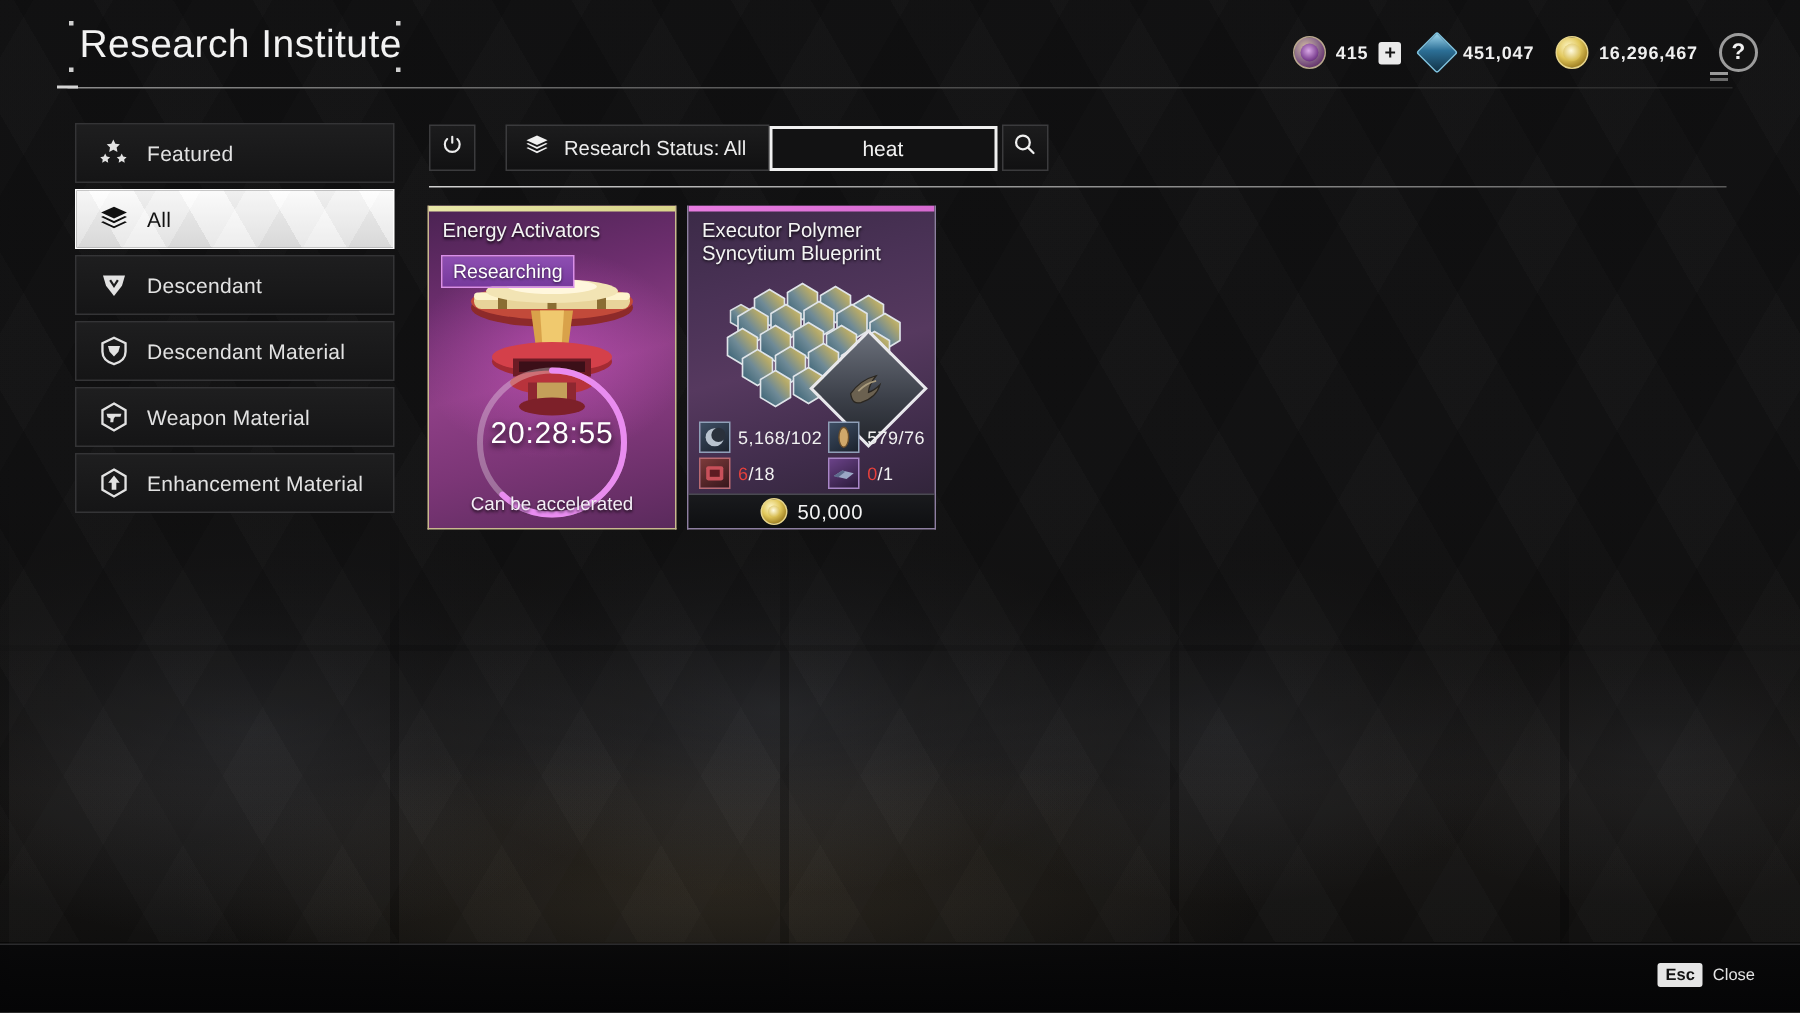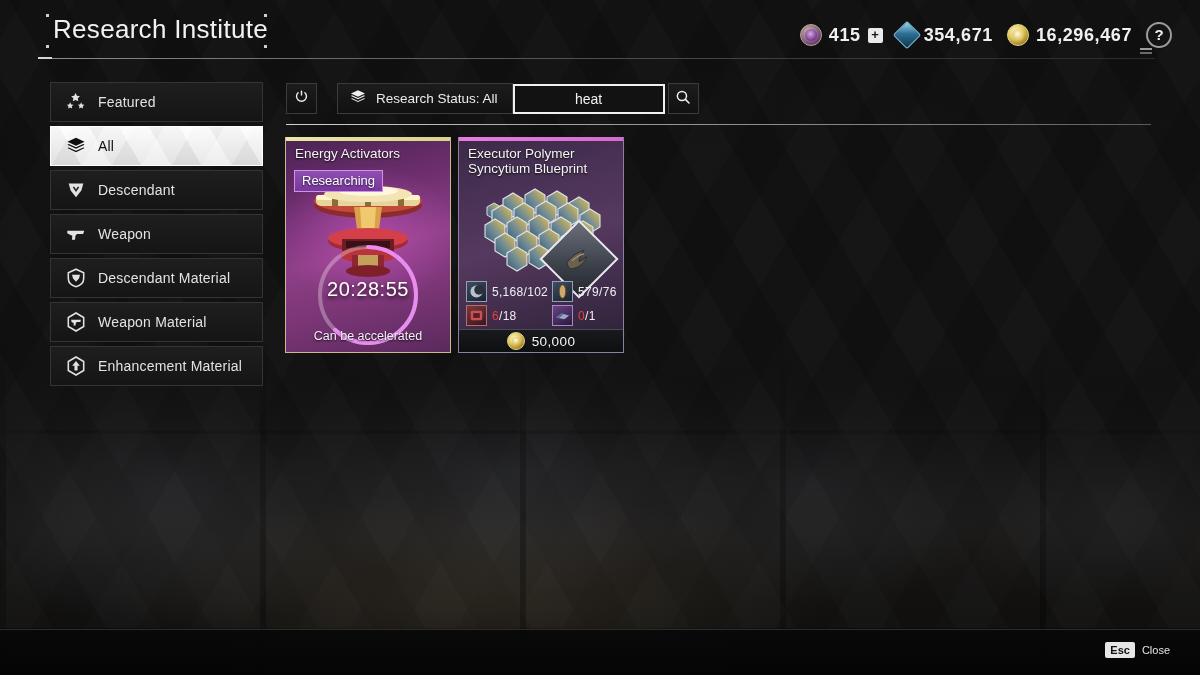--- a/index.html
+++ b/index.html
@@ -63,21 +63,21 @@
     position:absolute; left:45px; top:58px; width:1110px; height:1px;
     background:linear-gradient(90deg,#8c8c8c,#6a6a6a 25%,#3a3a3a 70%,#2a2a2a);
   }
   #hr-top-tick{ position:absolute; left:38px; top:57px; width:14px; height:2px; background:#d4d4d4; }
   #hr-top-tick2{ position:absolute; left:1140px; top:48px; width:12px; height:2px; background:#9a9a9a; }
   #hr-top-tick3{ position:absolute; left:1140px; top:52px; width:12px; height:2px; background:#6a6a6a; }
 
   
   #currencies{ position:absolute; right:28px; top:22px; display:flex; align-items:center; gap:14px; }
   .cur{ display:flex; align-items:center; gap:7px; }
-  .cur-val{ font-size:18px; letter-spacing:.6px; color:#f0f0f0; font-weight:600; }
+  .cur-val{ font-size:12px; letter-spacing:.6px; color:#f0f0f0; font-weight:600; }
   .coin{ width:22px;height:22px;border-radius:50%; position:relative; }
   .coin.caliber{ background:radial-gradient(circle at 38% 34%, #d3bda0, #8e6f8c 45%, #6d3f74 70%, #3b2140);
                  border:1px solid #b9a88e; }
   .coin.caliber::after{ content:""; position:absolute; inset:4px; border-radius:50%;
                  background:radial-gradient(circle at 45% 40%, #d9a8e6, #7a3f8f 65%, #3a1c45); }
   .gem{ width:20px;height:20px; position:relative; }
   .gem::before{ content:""; position:absolute; inset:0; transform:rotate(45deg);
                 background:linear-gradient(135deg,#9fd8ef,#2c6f96 45%,#123347);
                 border:1px solid #7fc3e0; border-radius:2px; }
   .coin.gold{ background:radial-gradient(circle at 38% 32%, #fdf6c8, #e2c85c 42%, #a8892a 72%, #6d571a);
@@ -254,21 +254,21 @@
   <div id="hr-top-tick3"></div>
 
   <div id="currencies">
     <div class="cur">
       <div class="coin caliber"></div>
       <span class="cur-val">415</span>
       <div id="plus-btn">+</div>
     </div>
     <div class="cur">
       <div class="gem"></div>
-      <span class="cur-val">354,671</span>
+      <span class="cur-val">451,047</span>
     </div>
     <div class="cur">
       <div class="coin gold"></div>
       <span class="cur-val">16,296,467</span>
     </div>
     <div id="help-btn">?</div>
   </div>
 </div>
 
 <div id="sidebar">
@@ -305,30 +305,20 @@
       <svg viewBox="0 0 24 24" width="22" height="22">
           <g fill="currentColor">
         <path d="M4 5h16l-2.2 7.5L12 20 6.2 12.5z"></path>
       </g>
           <path d="M9.2 8.5L12 12.8l2.8-4.3" stroke="#1b1b1c" stroke-width="1.6" fill="none"></path>
         </svg>
     </span>
     <span class="lbl">Descendant</span>
   </div>
 
-  <div class="side-item">
-    <span class="ico">
-      <svg viewBox="0 0 24 24" width="22" height="22">
-          <g fill="currentColor">
-        <path d="M2.5 8.5h18.5l-1.2 3.4H13l-1.6 2.1-.5 4.3H7.6l.4-4.5-3.6-1.4-1.9-1.2z"></path>
-      </g>
-        </svg>
-    </span>
-    <span class="lbl">Weapon</span>
-  </div>
 
   <div class="side-item">
     <span class="ico">
       <svg viewBox="0 0 24 24" width="22" height="22">
         <path d="M12 2.4l8.4 4v6.2c0 4.4-3.4 7.6-8.4 9-5-1.4-8.4-4.6-8.4-9V6.4z" fill="none" stroke="currentColor" stroke-width="1.7"></path>
         <path d="M7.6 8.4h8.8l-1.2 4.1L12 16l-3.2-3.5z" fill="currentColor"></path>
       </svg>
     </span>
     <span class="lbl">Descendant Material</span>
   </div>

